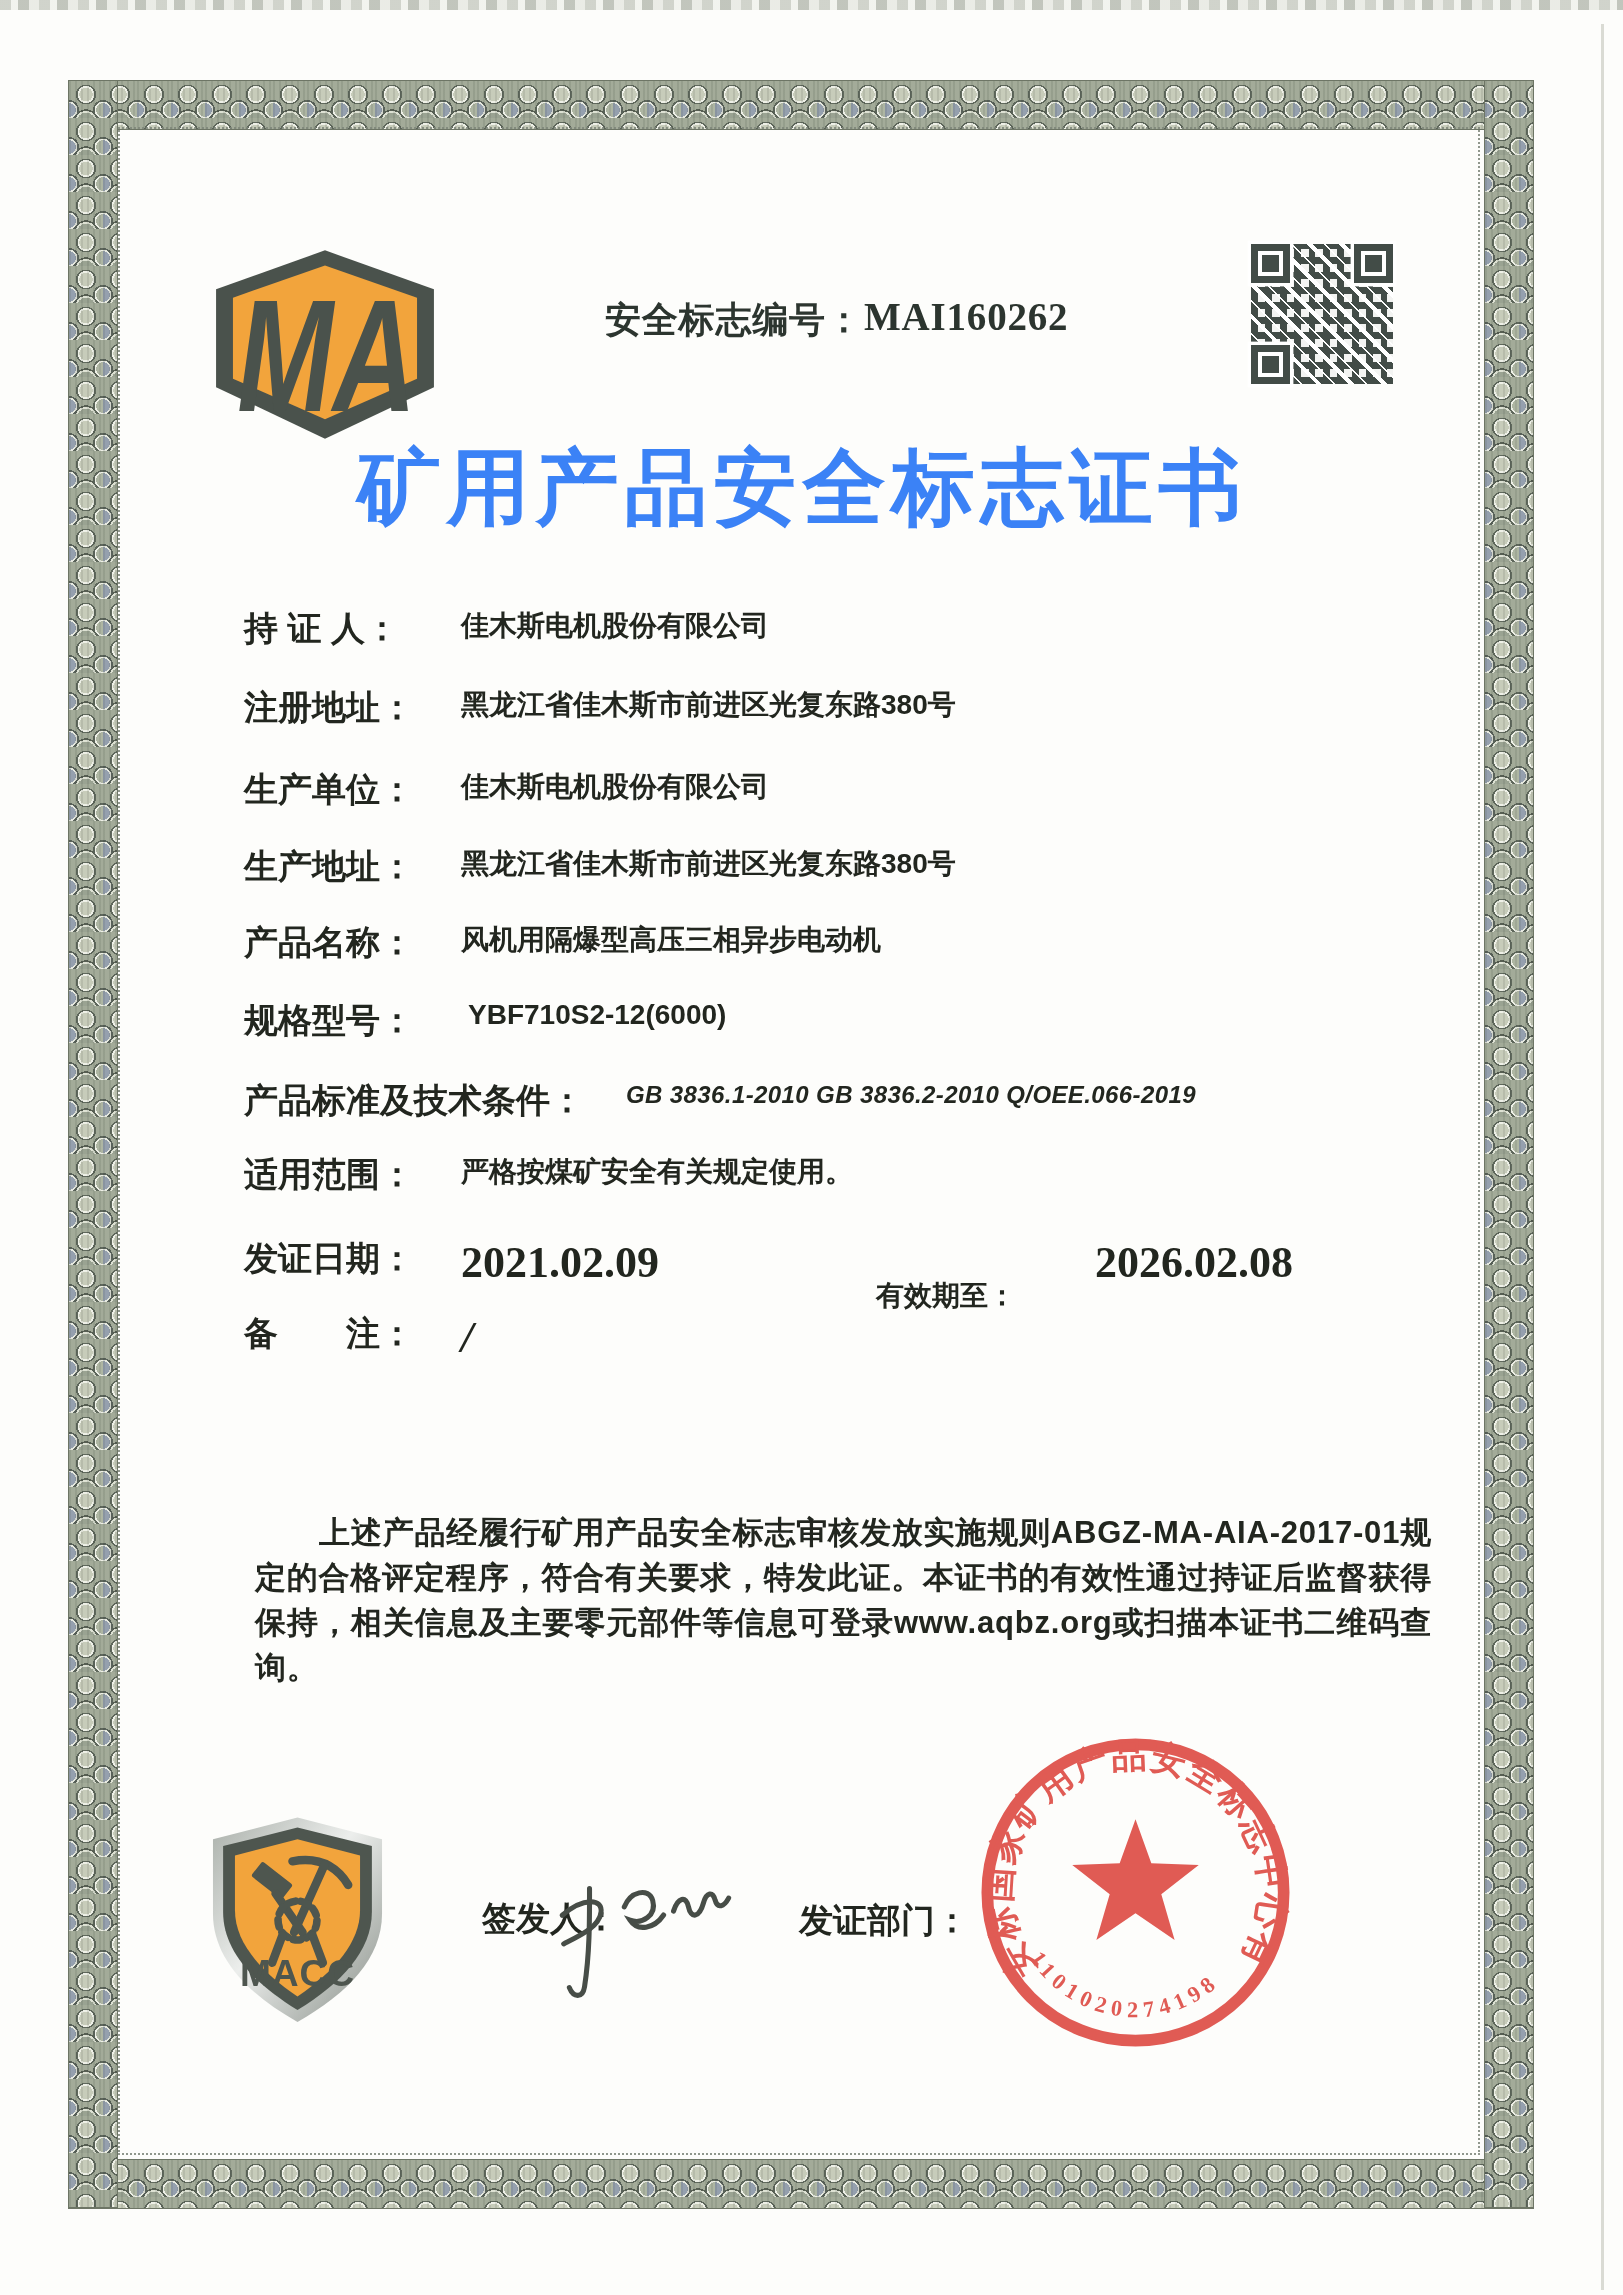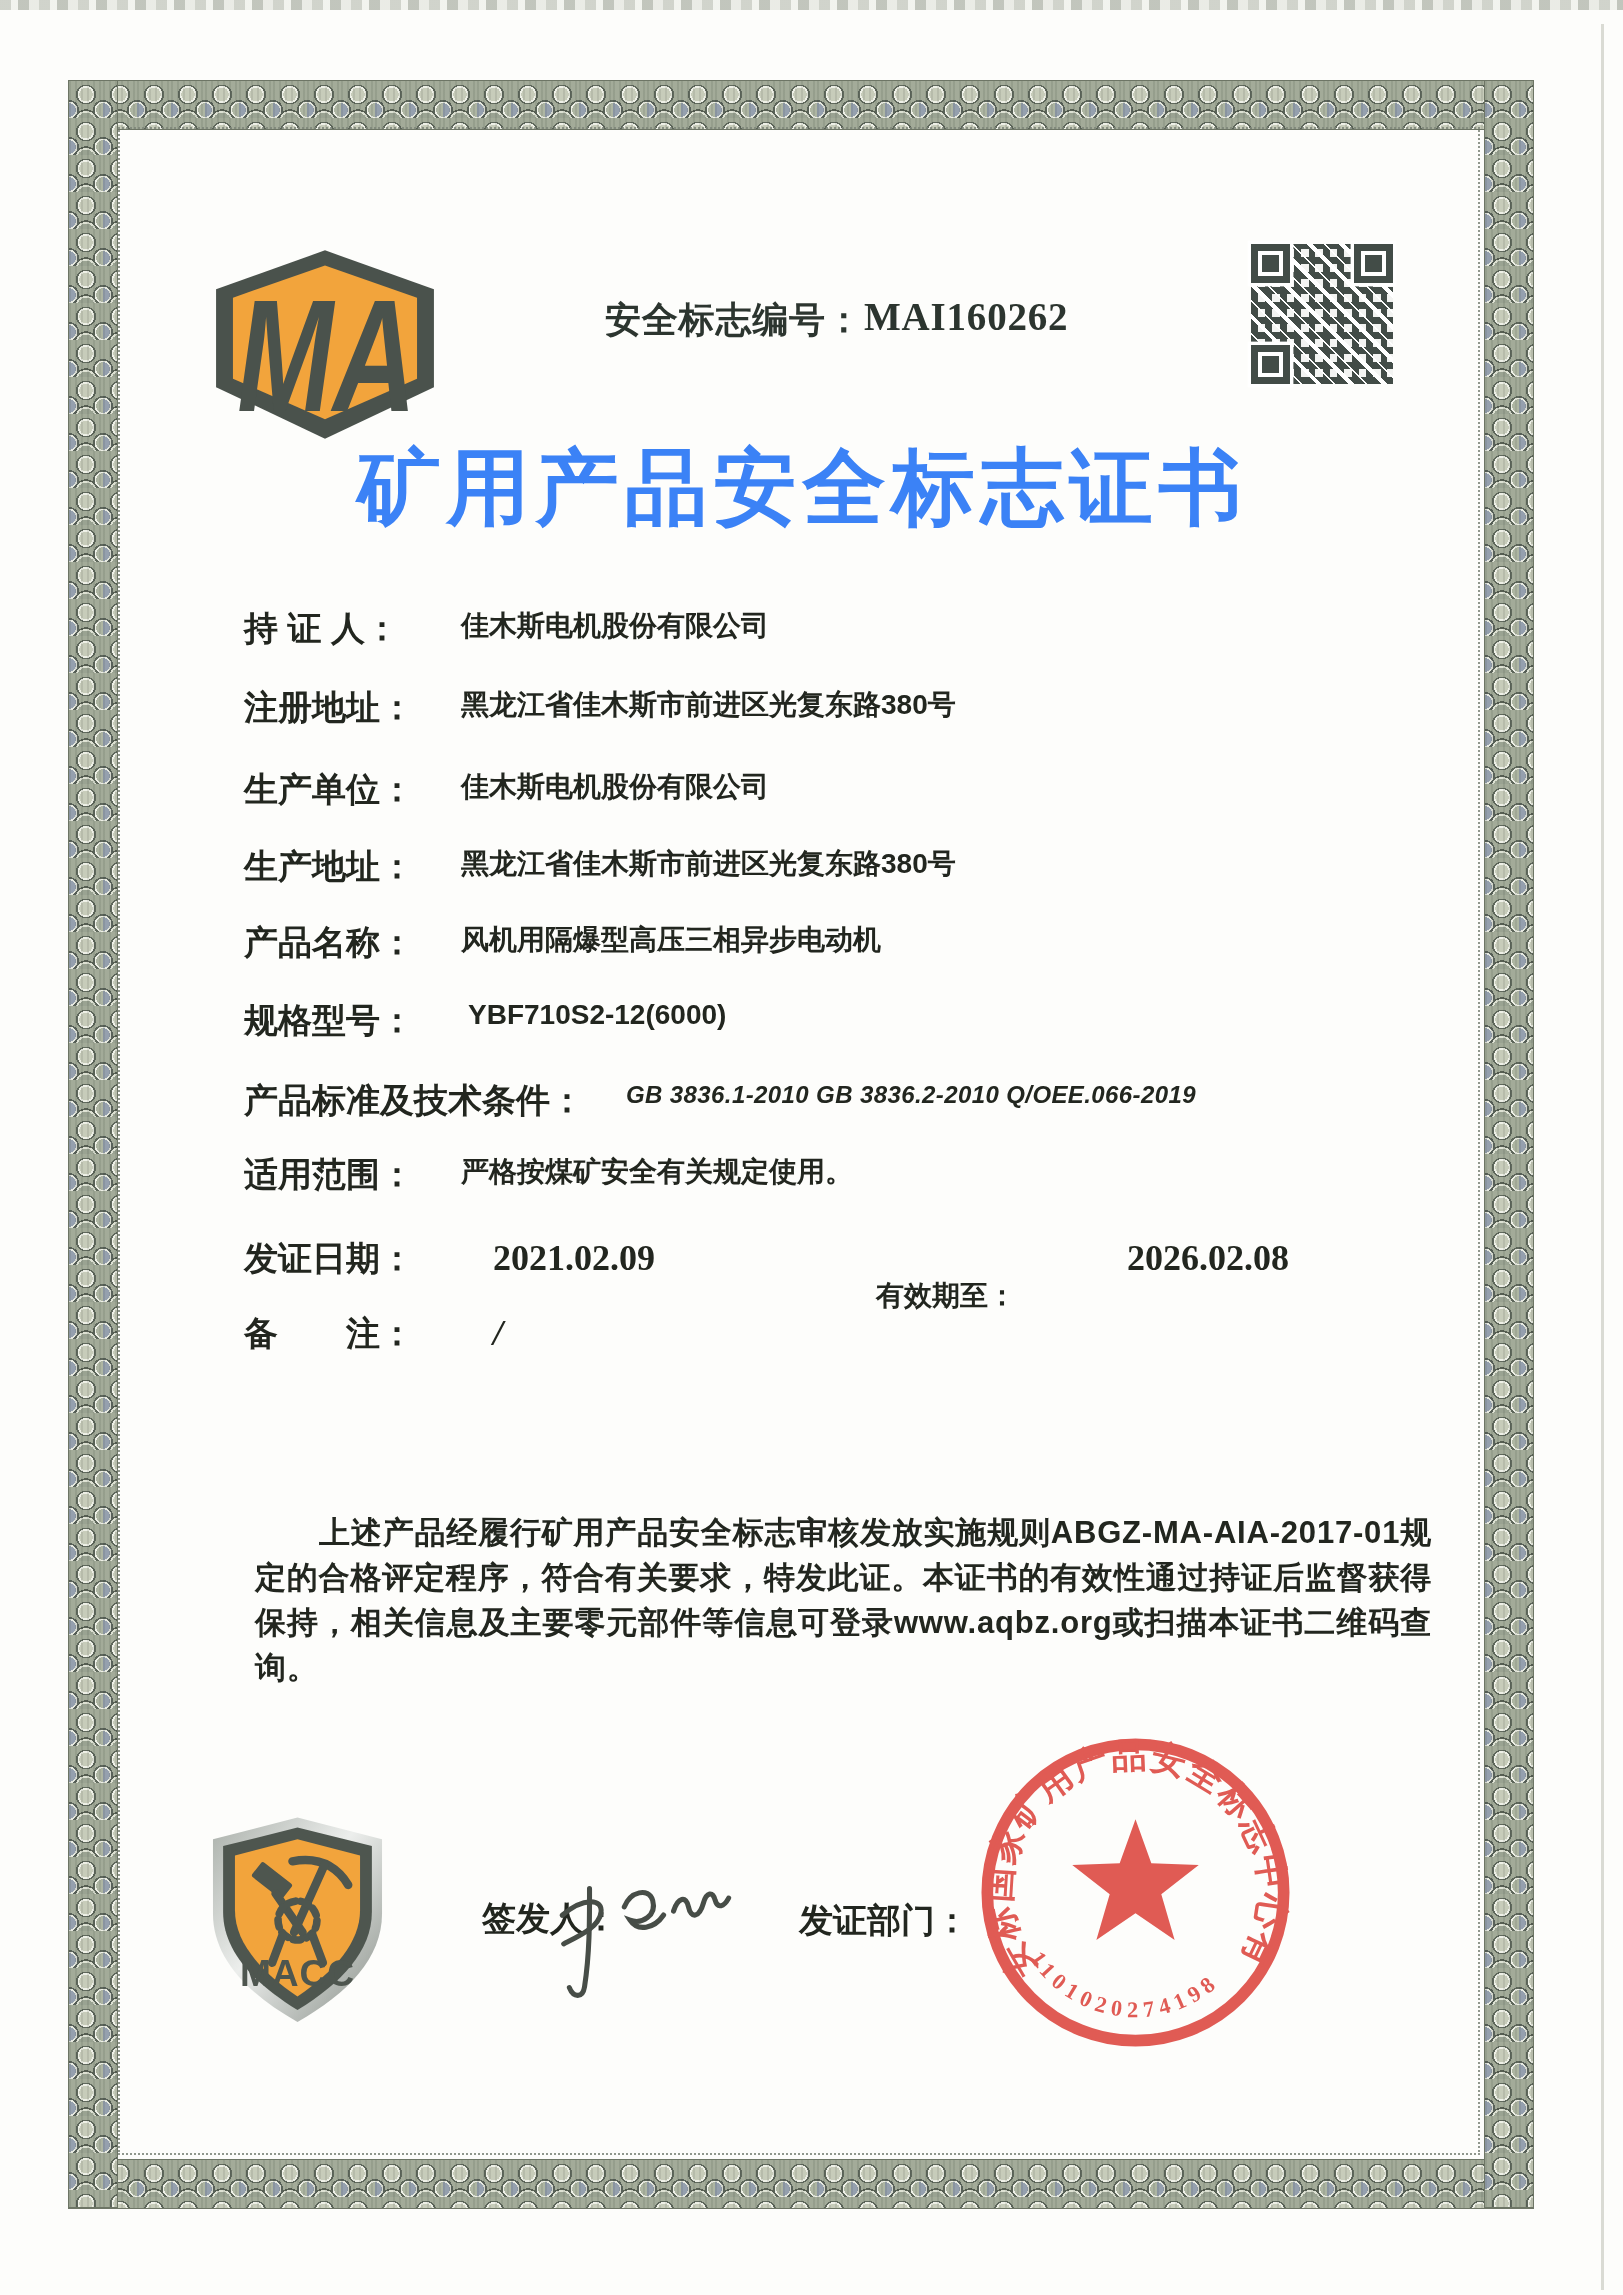--- a/index.html
+++ b/index.html
@@ -35,21 +35,21 @@
   .qr-f{position:absolute;width:25px;height:25px;border:7.6px solid #424c47;background:#fff;box-shadow:0 0 0 3.4px #fff;}
   .qr-f i{position:absolute;inset:4.2px;background:#424c47;}
   
   .title{left:50%;top:433px;transform:translateX(-51%);font-size:83px;font-weight:900;
     color:#3b82f6;letter-spacing:6px;white-space:nowrap;}
   
   .row{position:absolute;left:244px;height:42px;white-space:nowrap;}
   .lbl{font-size:34px;font-weight:bold;color:#22261f;margin-top:40px;}
   .val{position:absolute;top:0.8px;font-size:28px;font-weight:bold;color:#22261f;white-space:nowrap;}
   .val.std{font-size:24px;letter-spacing:0.4px;font-style:italic;}
-  .serif{font-family:"Liberation Serif",serif;font-size:36px;margin-left:32px;}
+  .serif{font-family:"Liberation Serif",serif;font-size:44px;}
   
   .statement{left:255px;top:1510px;width:1177px;font-size:31px;line-height:45px;
     font-weight:600;letter-spacing:0.8px;text-indent:64px;text-align:justify;color:#22261f;}
   
   .sig-label{left:434px;top:1896px;font-size:34px;font-weight:bold;white-space:nowrap;margin-left:48px;}
   .issuer-label{left:799px;top:1898px;font-size:34px;font-weight:bold;white-space:nowrap;}
   .ma-logo{left:211px;top:245px;}
   .macc{left:201px;top:1814px;}
   .stamp{left:969px;top:1726px;opacity:.9;}
   .signature{left:538px;top:1867px;}

